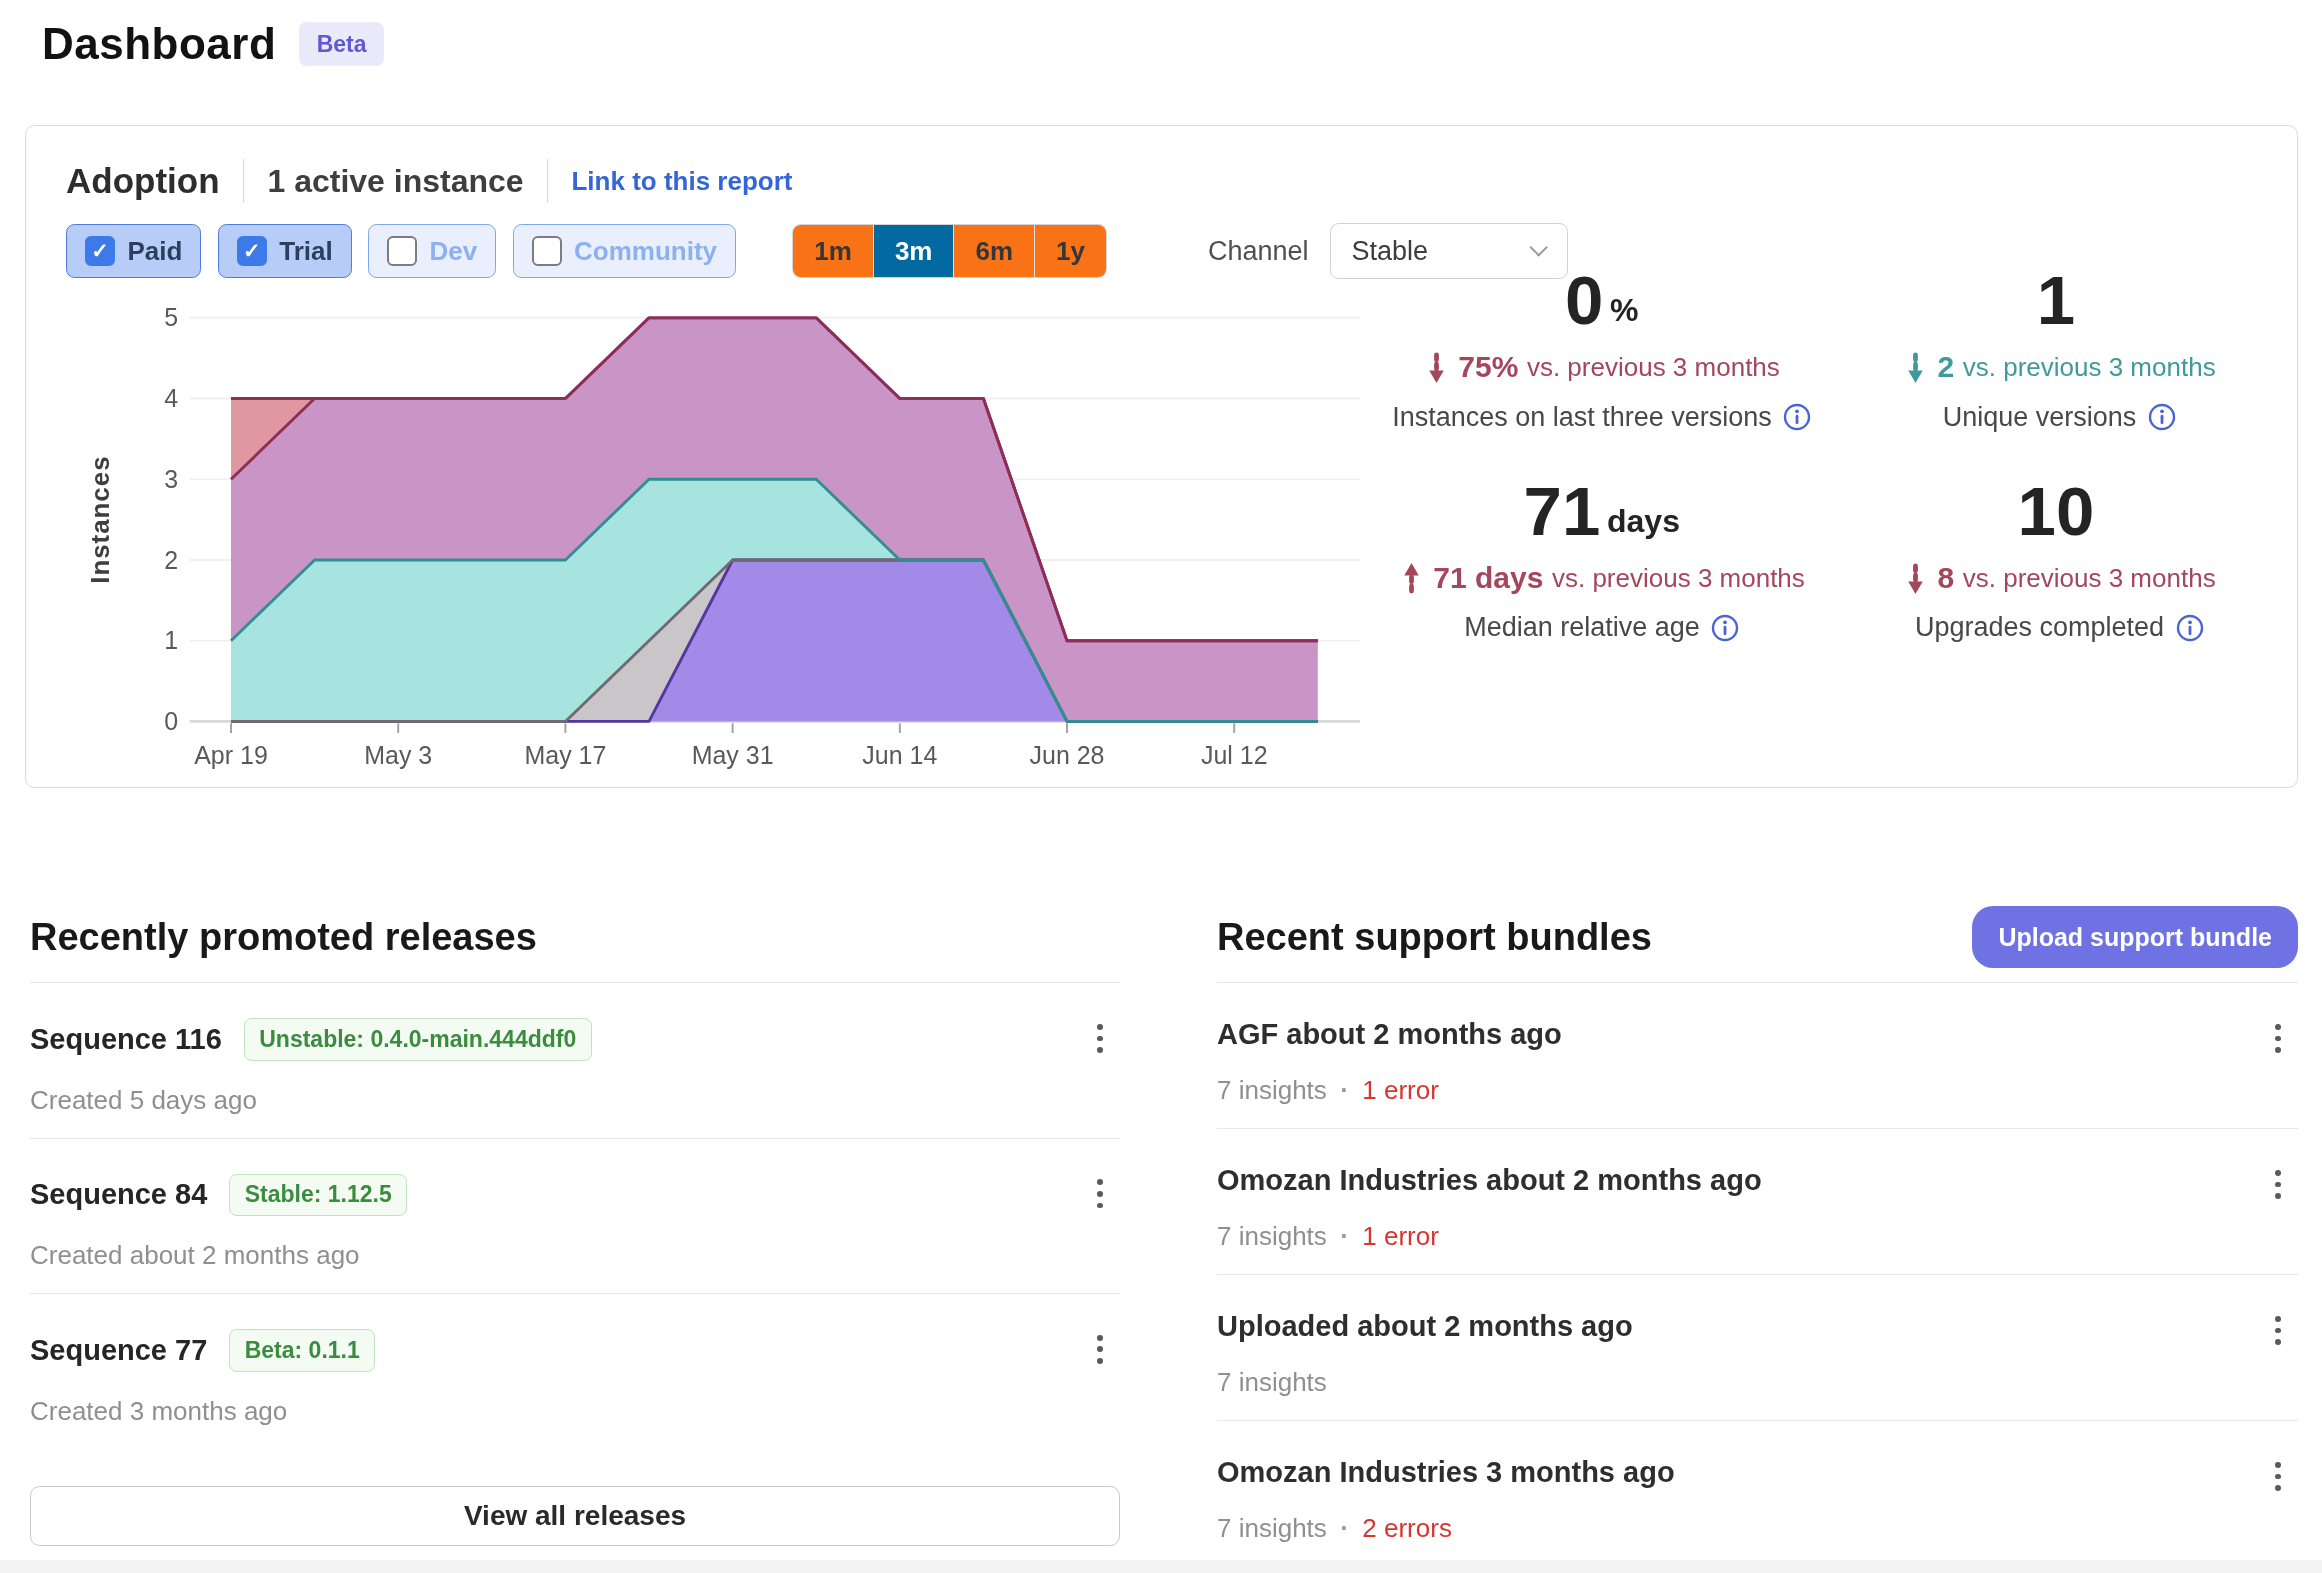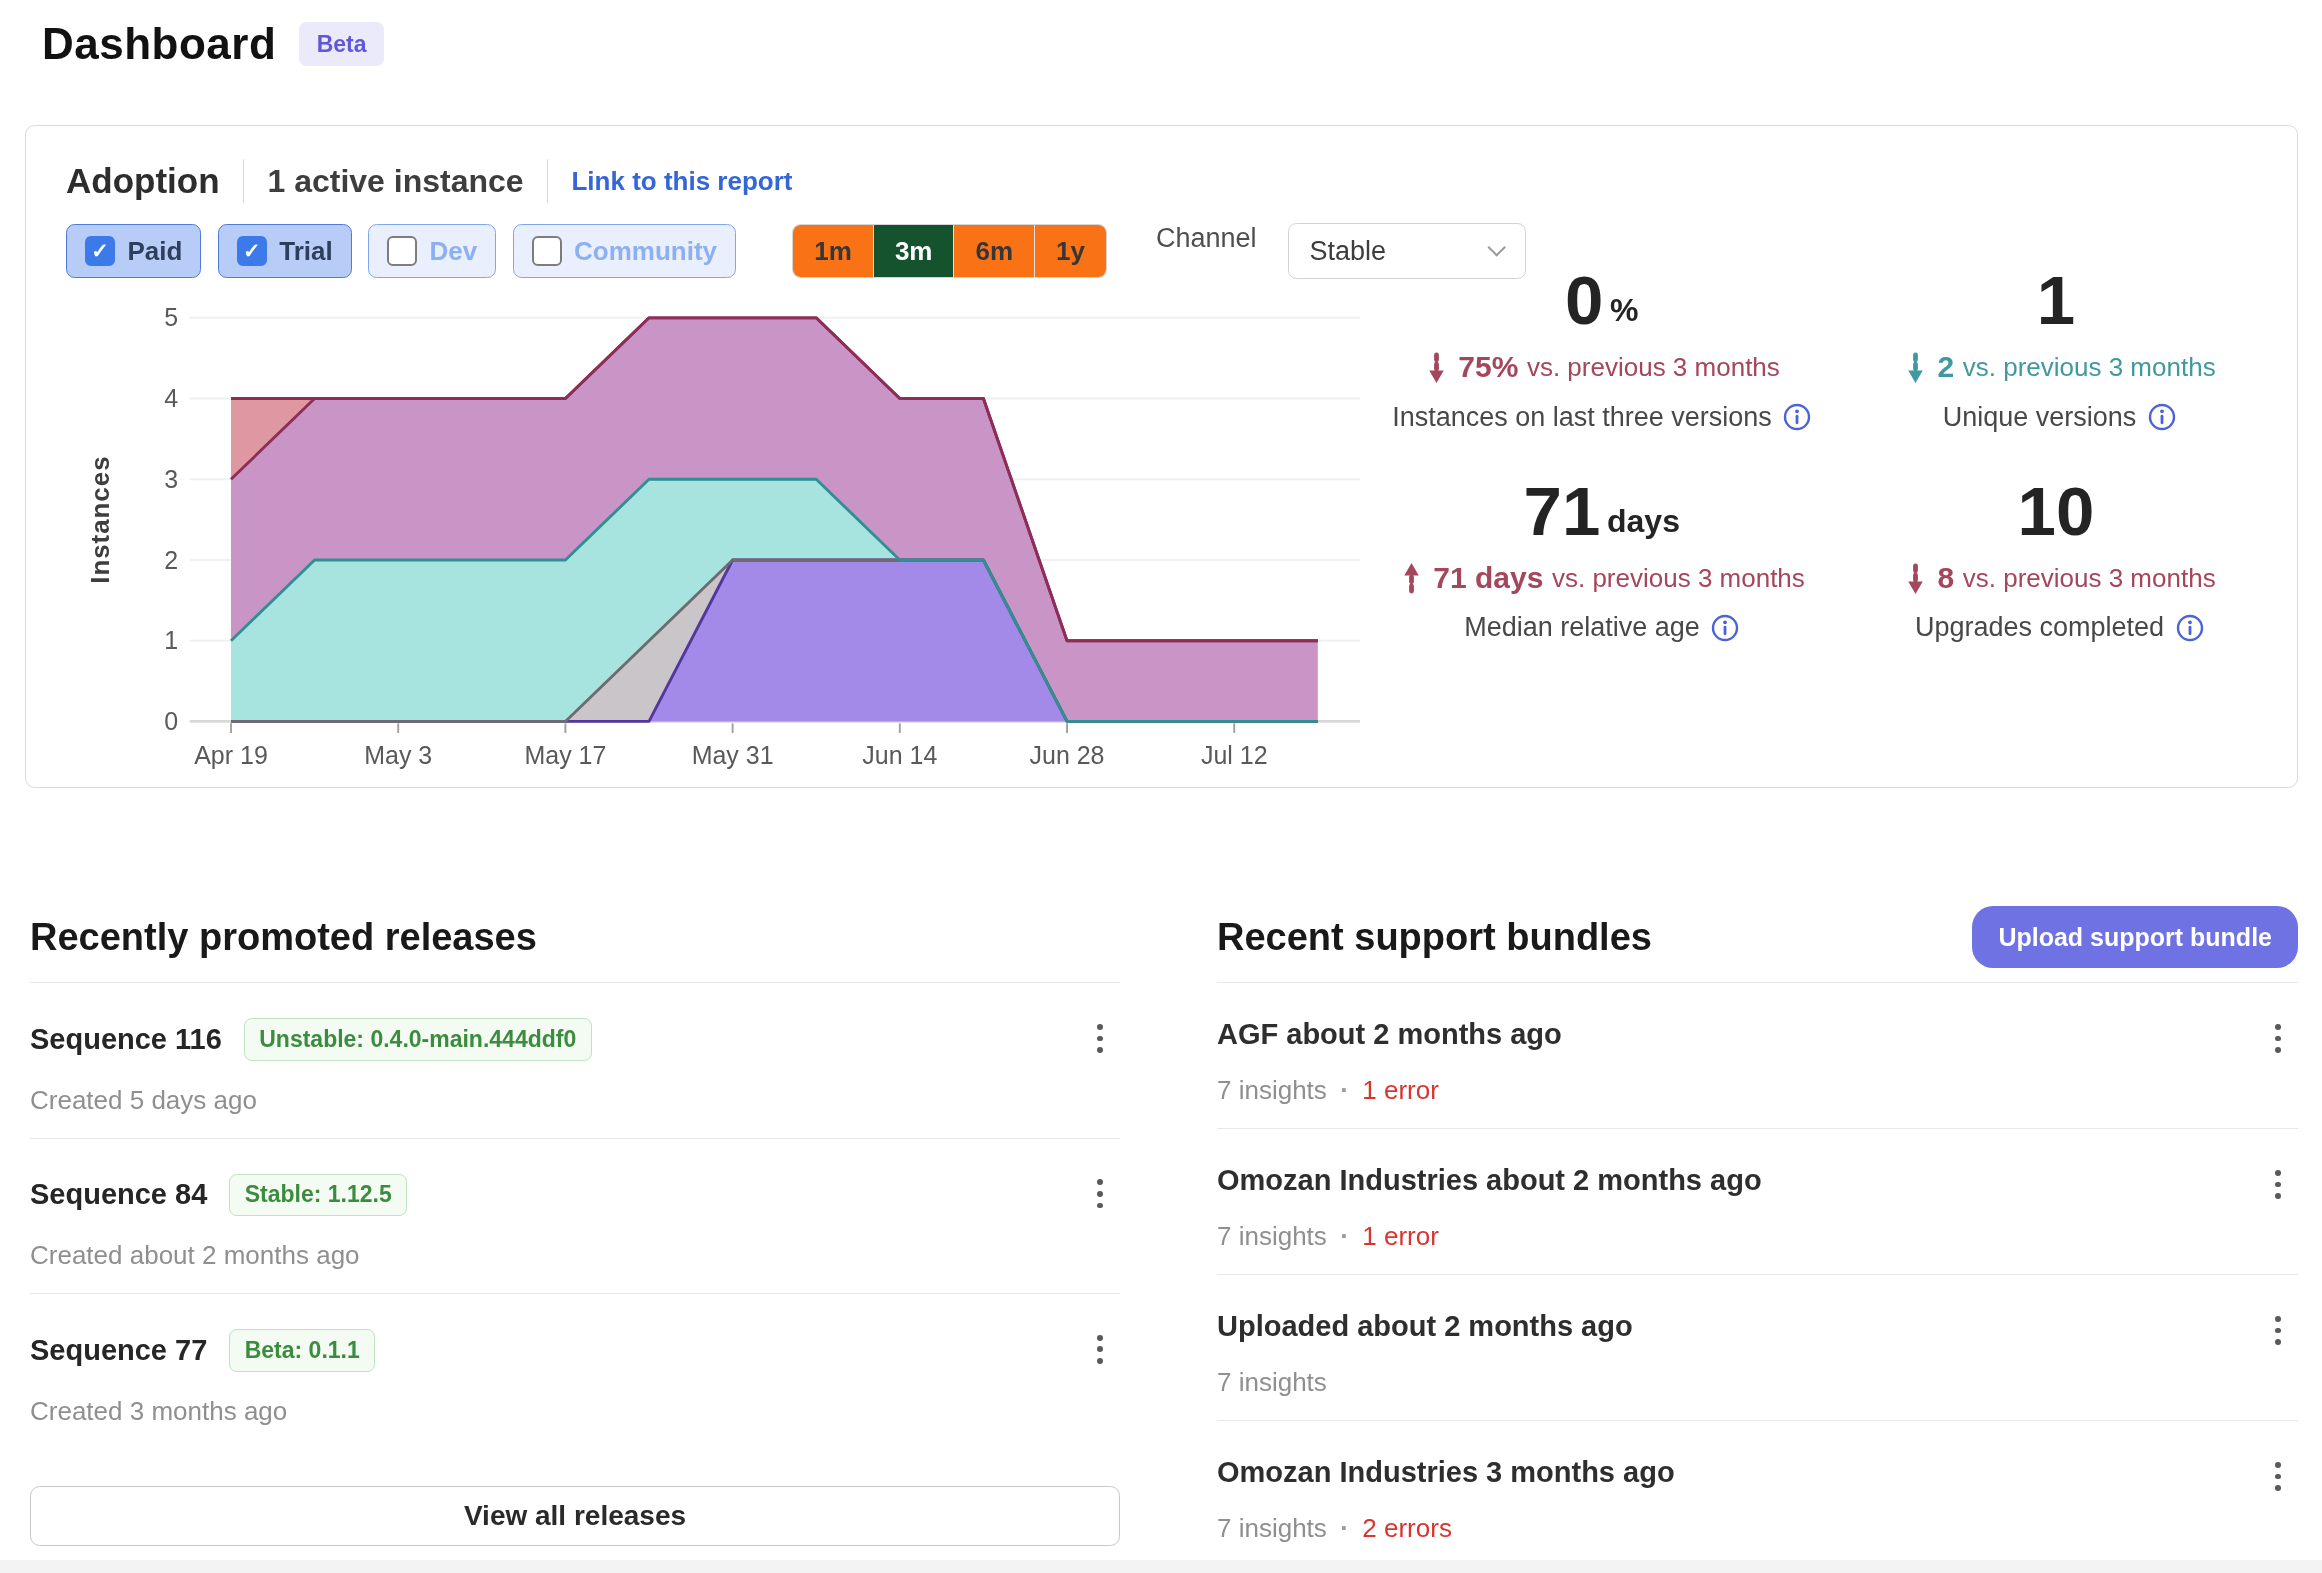--- a/index.html
+++ b/index.html
@@ -30,23 +30,23 @@
                       background:#fff; border:2.9px solid #7d7d7d; color:#fff;
                       display:flex; align-items:center; justify-content:center; font-size:21px; }
   .filter-pill.on { background:#b7cdf8; border-color:#4f7cd8; color:#2e3f5e; }
   .filter-pill.on .box { background:#3b7ae8; border-color:#3b7ae8; }
 
   .segmented { display:flex; align-items:stretch; height:54px; border:1.9px solid #d4d4d4;
                border-radius:8.6px; overflow:hidden; margin-left:40px; background:#fff; }
   .range-btn { border:none; background:#f97316; font-family:inherit; font-size:26px; font-weight:600;
                color:#363636; padding:0 21px; cursor:pointer; border-left:1.9px solid #e0e0e0; }
   .range-btn:first-child { border-left:none; }
-  .range-btn.sel { background:#14532d; color:#fff; }
-
-  .channel-wrap { display:flex; align-items:flex-start; margin-left:49px; gap:31px; }
+  .range-btn.sel { background:#0369a1; color:#fff; }
+
+  .channel-wrap { display:flex; align-items:center; margin-left:101px; gap:21px; }
   .channel-label { font-size:27px; color:#4f4f4f; }
   .channel-select { display:flex; align-items:center; justify-content:space-between;
                     width:238px; height:56px; border:1.9px solid #d2d2d2; border-radius:8.6px;
                     padding:0 21px; font-size:27px; color:#3d3d3d; background:#fff; cursor:pointer; }
   .chev { width:13.4px; height:13.4px; border-right:2.9px solid #9a9a9a; border-bottom:2.9px solid #9a9a9a;
           transform:rotate(45deg); margin-top:-5.8px; }
 
   .chart-wrap { position:absolute; left:56px; top:163px; }
   .chart-wrap text.tick { font-size:26px; fill:#595959; font-family:"Liberation Sans",sans-serif; }
   .chart-wrap text.ylabel { font-size:27px; font-weight:700; fill:#3e3e3e; letter-spacing:1px;

